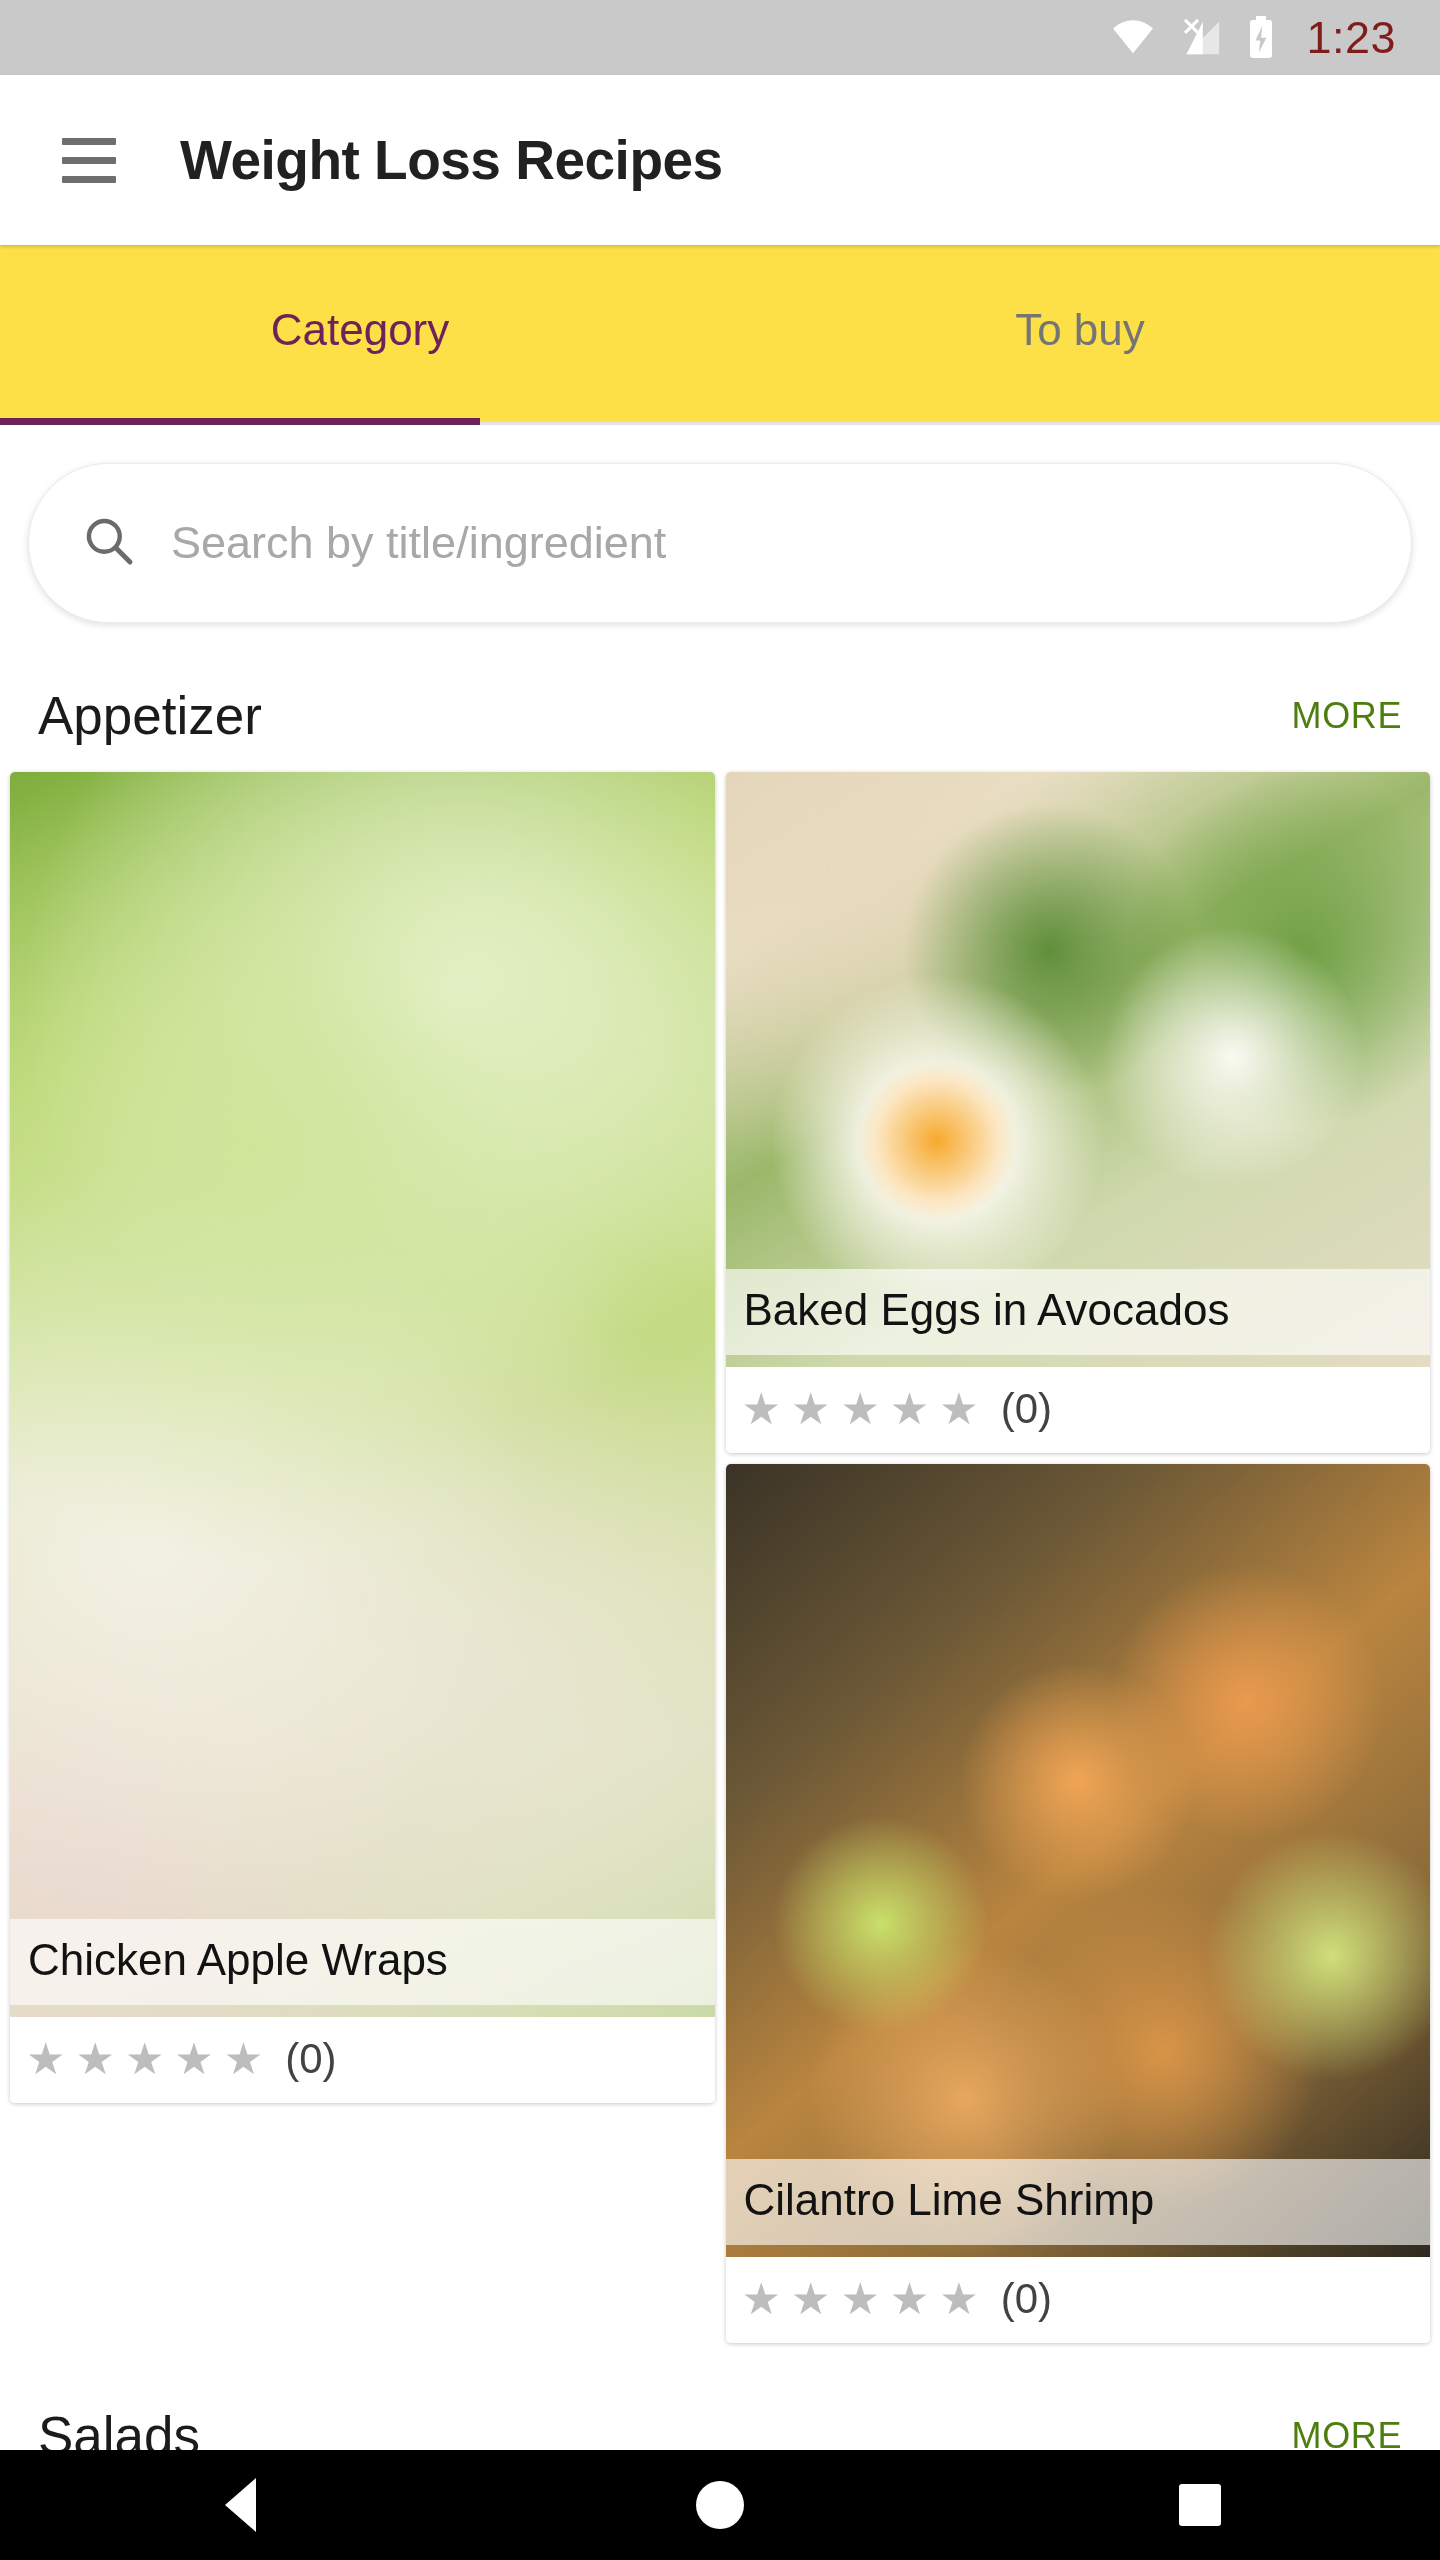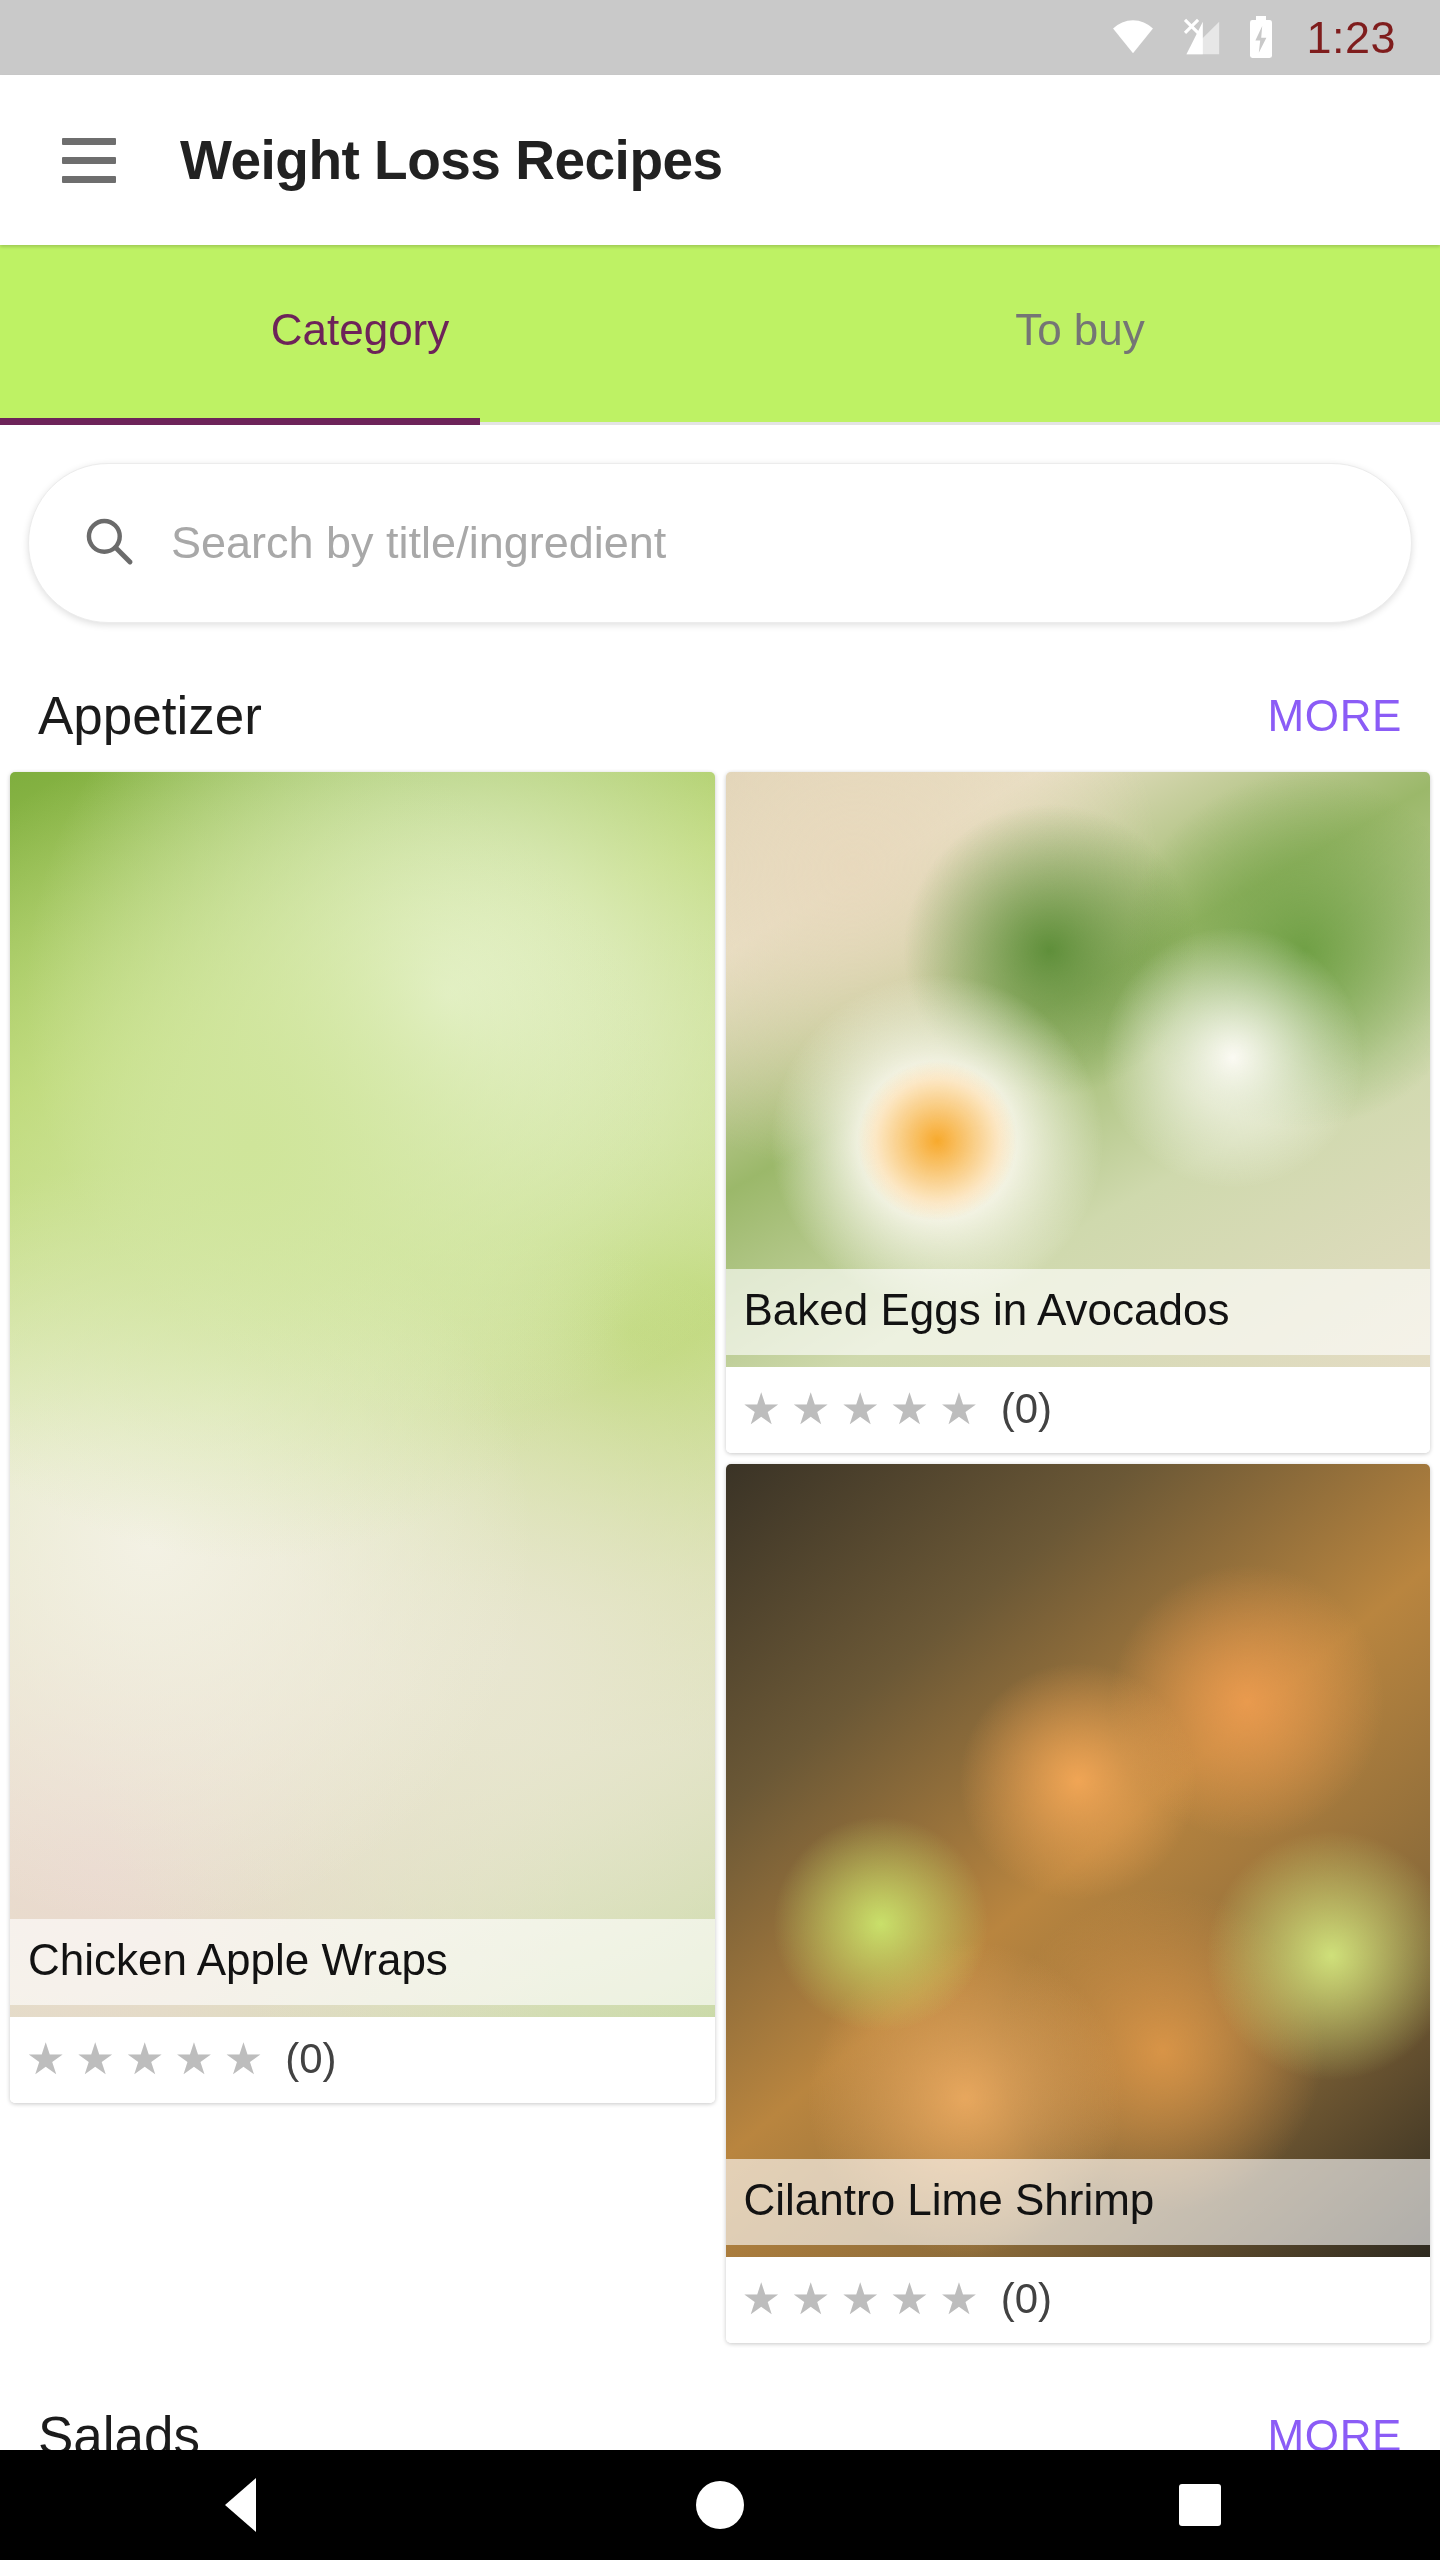--- a/index.html
+++ b/index.html
@@ -26,21 +26,21 @@
     padding-left:62px; gap:64px;
     box-shadow:0 2px 3px rgba(0,0,0,0.16);
     position:relative; z-index:5;
   }
   .hamburger { width:54px; display:flex; flex-direction:column; gap:12px; cursor:pointer; }
   .hamburger span { display:block; height:7px; background:#6e6e6e; border-radius:1px; }
   .appbar-title { font-size:55px; font-weight:bold; color:#212121; letter-spacing:-0.5px; }
 
   
   .tabs {
-    flex:0 0 180px; background:#bef264; display:flex; align-items:stretch;
+    flex:0 0 180px; background:#fde047; display:flex; align-items:stretch;
     position:relative; border-bottom:3px solid #e4e4e4;
   }
   .tab {
     flex:1; display:flex; align-items:center; justify-content:center;
     font-size:44px; color:#757575; cursor:pointer; padding-bottom:8px;
   }
   .tab.active { color:#6d2359; }
   .tab-indicator {
     position:absolute; bottom:-3px; left:0; width:33.333%;
     height:7px; background:#6d2359;
@@ -58,21 +58,21 @@
     display:flex; align-items:center; padding-left:52px; gap:34px;
   }
   .search-placeholder { font-size:45px; color:#a8a8a8; }
 
   
   .section-head {
     display:flex; align-items:center; justify-content:space-between;
     padding:62px 38px 26px 38px;
   }
   .section-title { font-size:53px; color:#1b1b1b; }
-  .section-more { font-size:44px; color:#8b5cf6; letter-spacing:0.6px; cursor:pointer; }
+  .section-more { font-size:36px; color:#4d7c0f; letter-spacing:0.6px; cursor:pointer; }
 
   
   .grid { display:flex; gap:11px; padding:0 10px; align-items:flex-start; }
   .col { flex:1; display:flex; flex-direction:column; gap:11px; min-width:0; }
 
   .card {
     background:#ffffff; border-radius:5px;
     box-shadow:0 1px 4px rgba(0,0,0,0.22);
     overflow:hidden; display:flex; flex-direction:column; cursor:pointer;
   }

